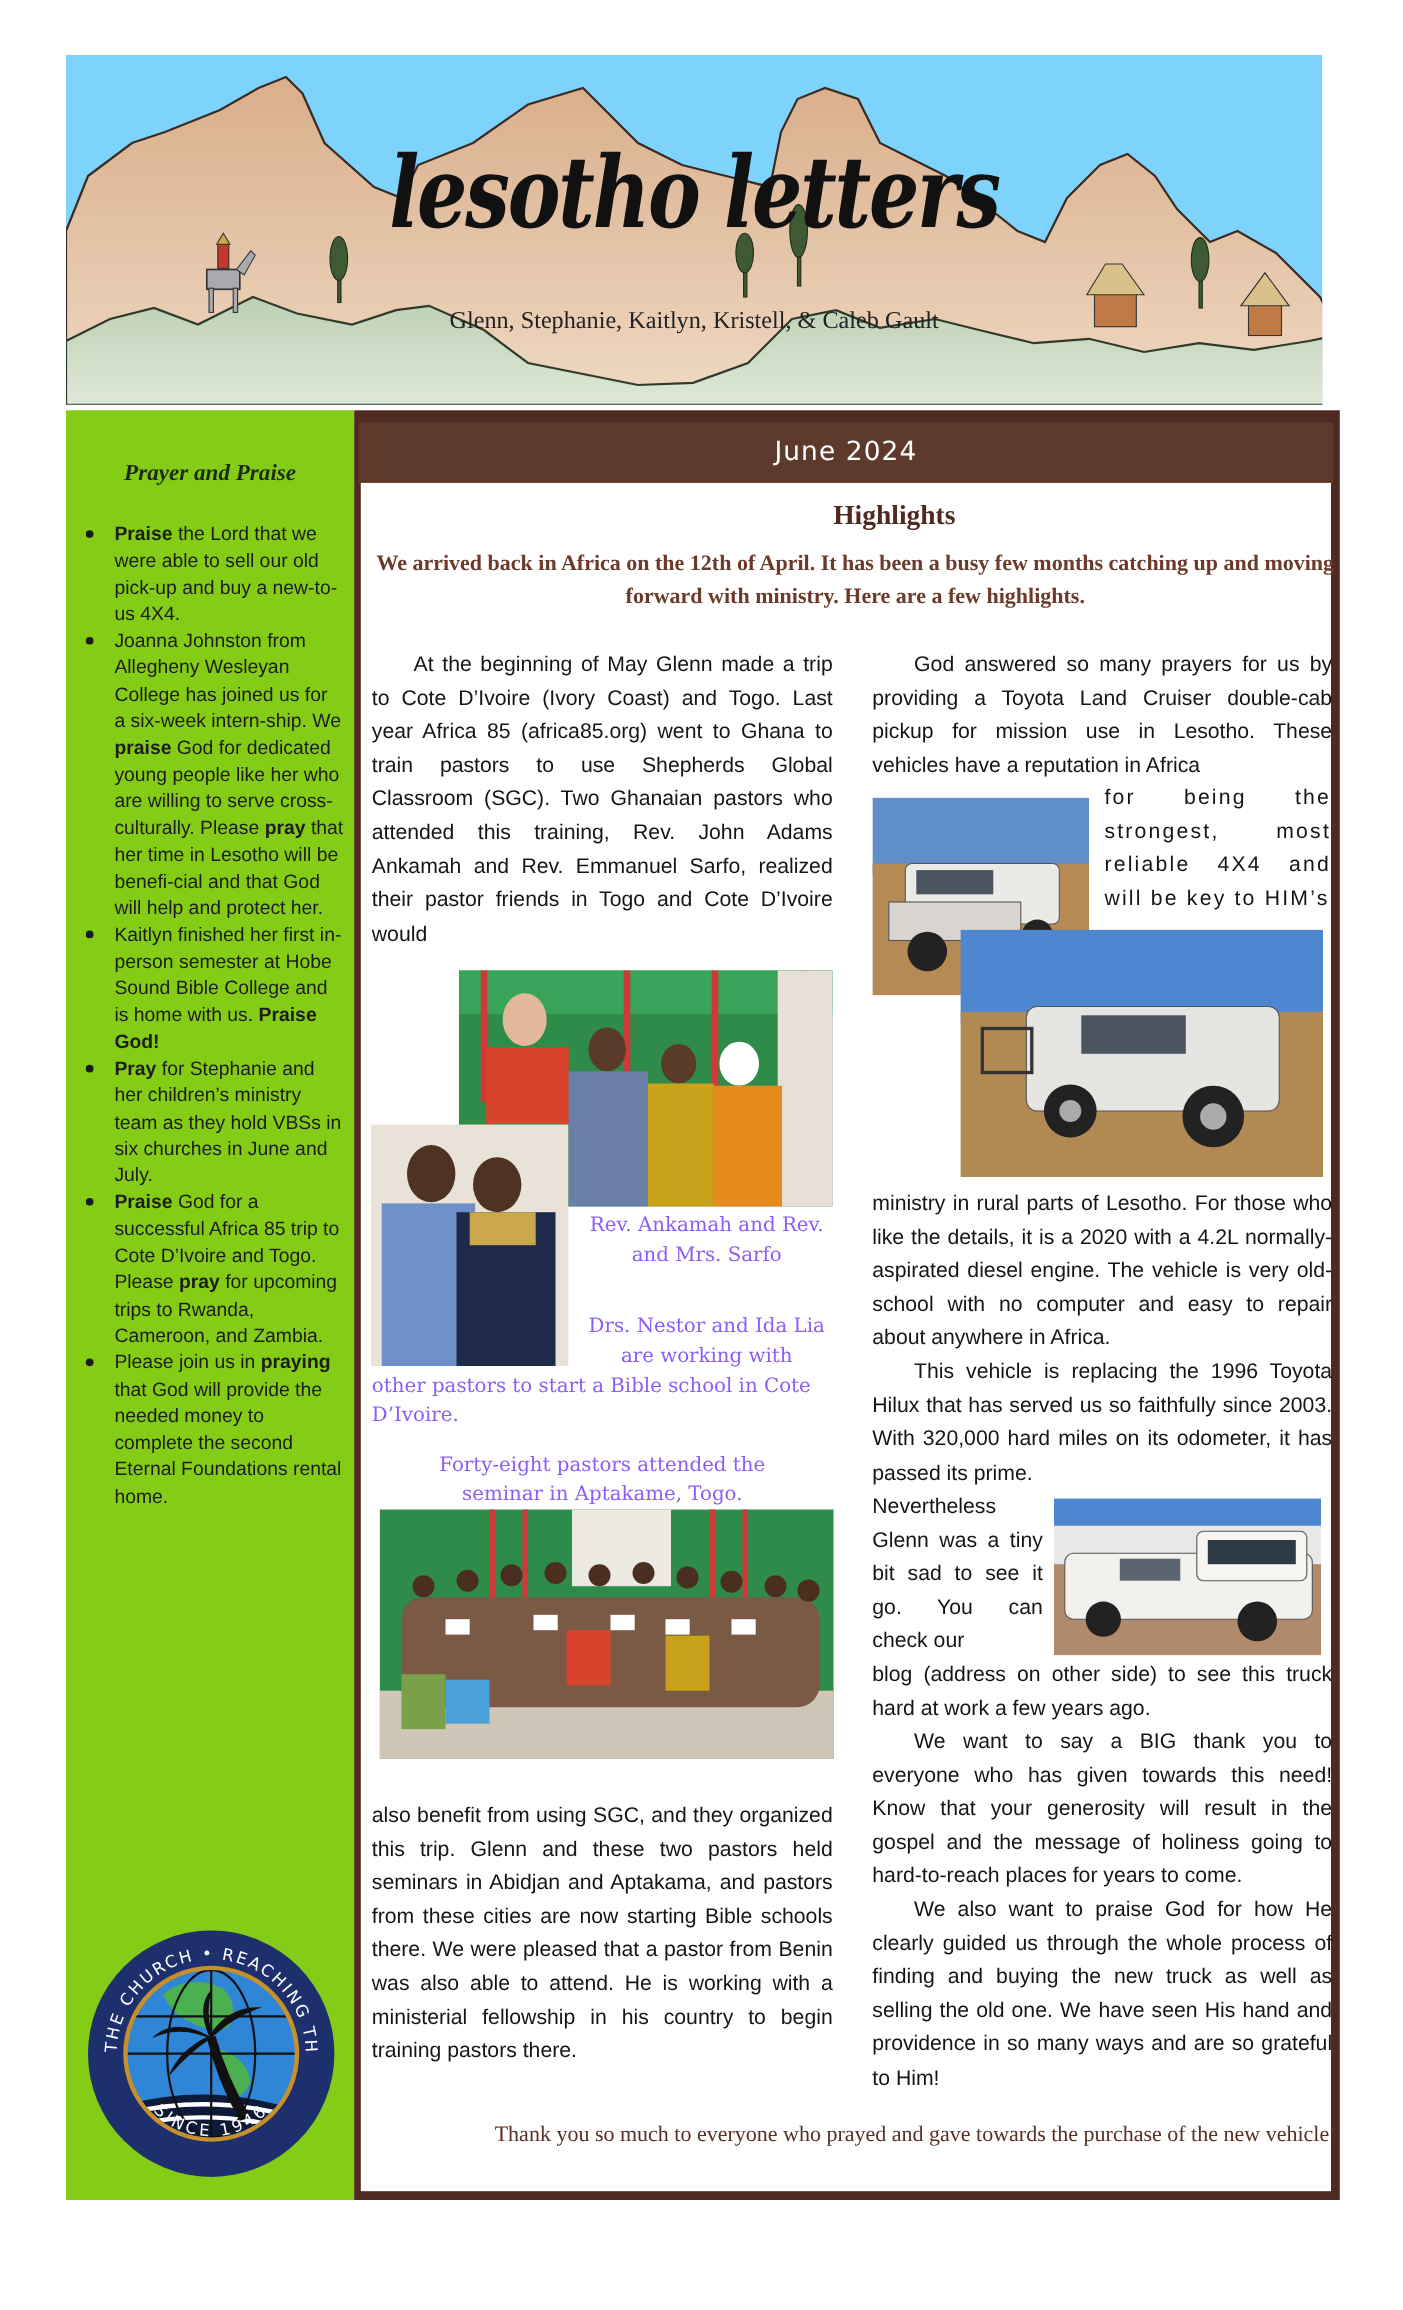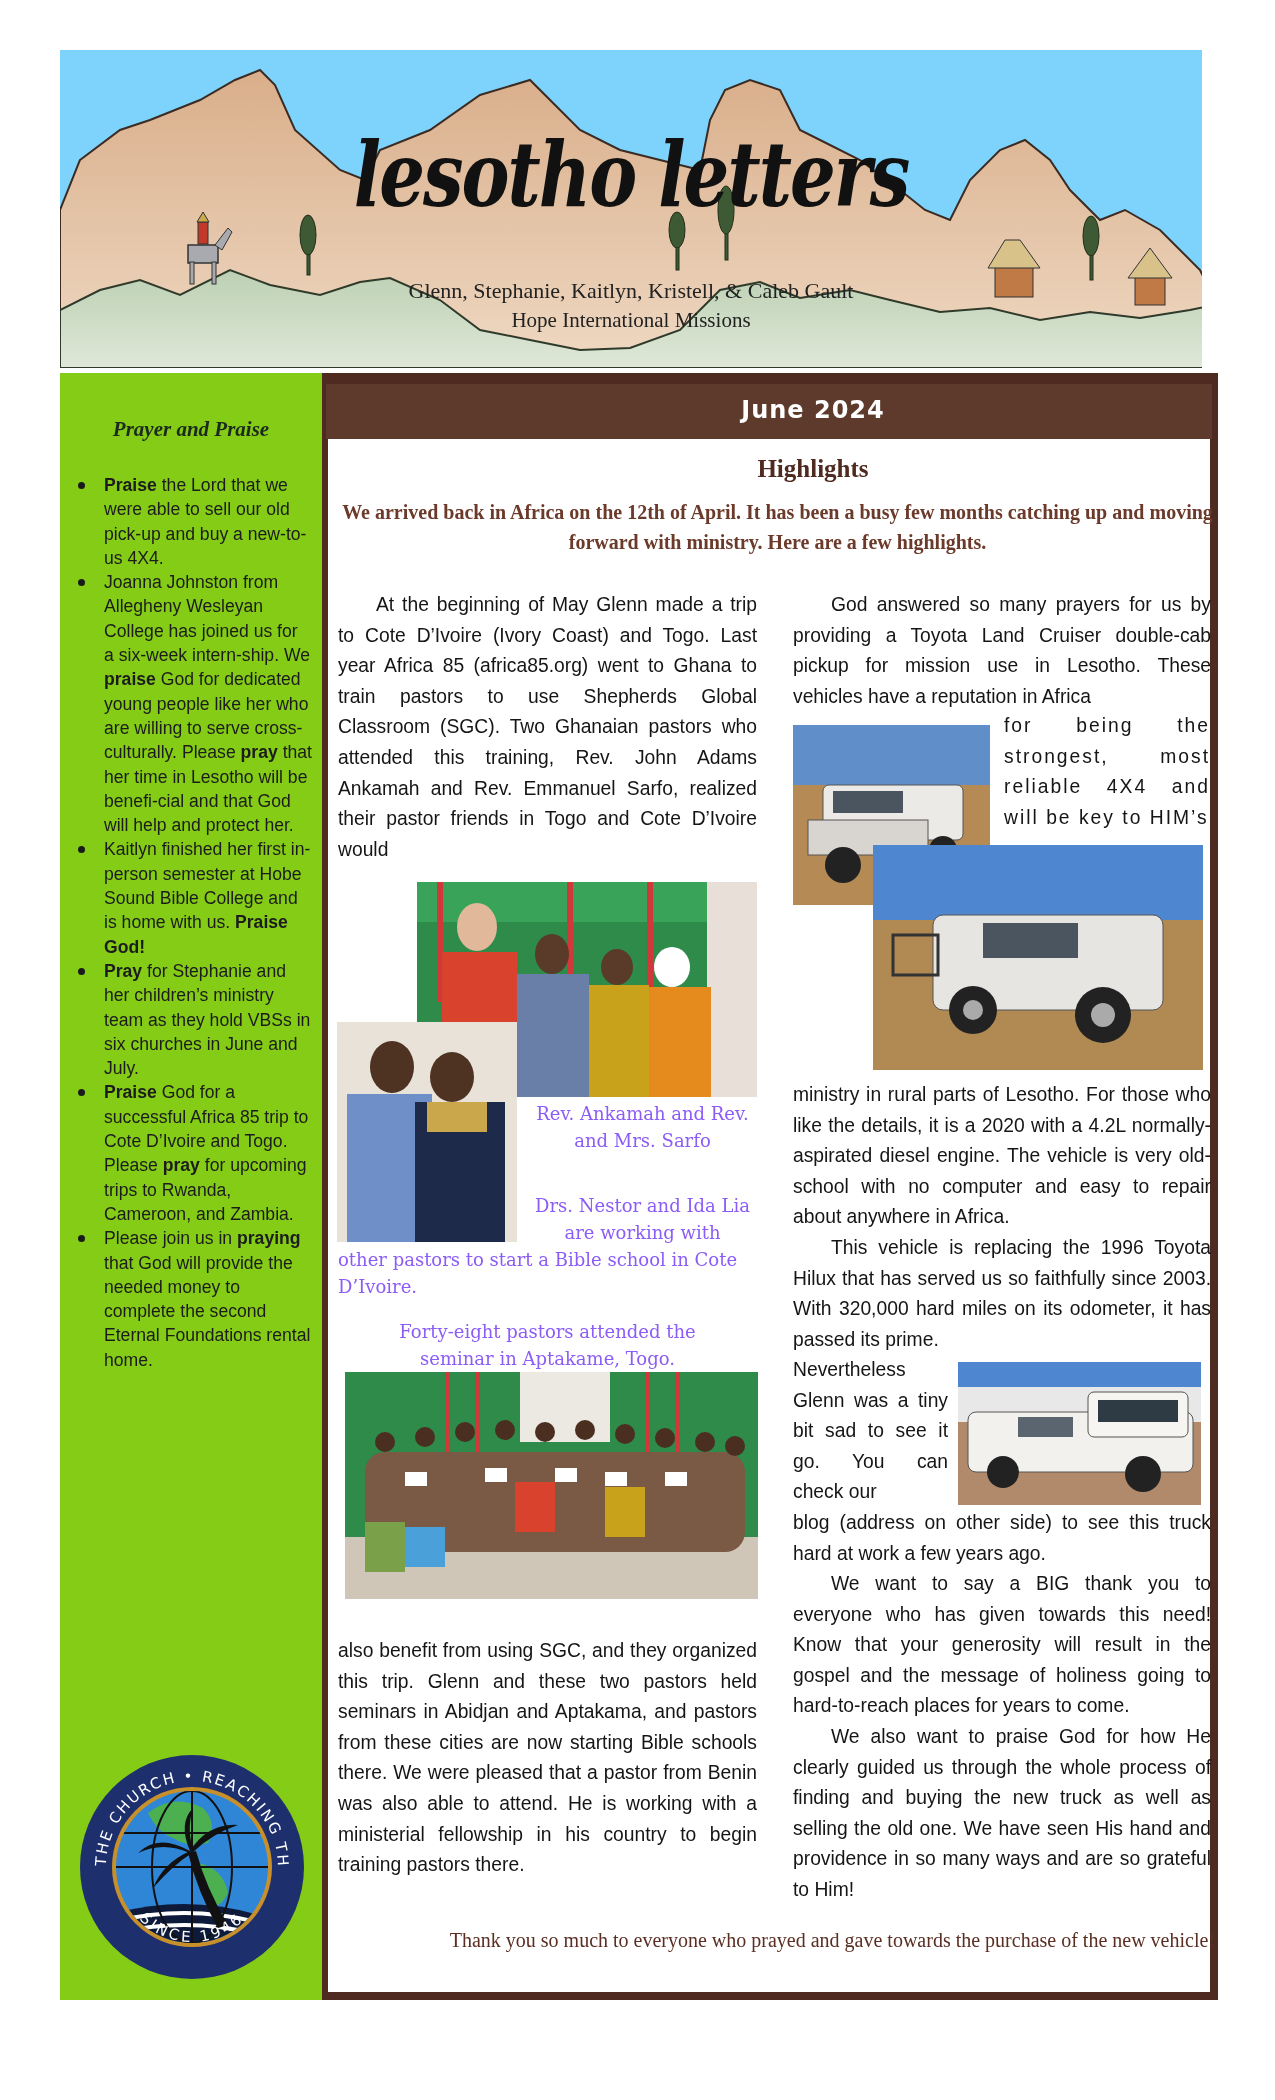--- a/index.html
+++ b/index.html
@@ -16,21 +16,21 @@
   .side-title{position:absolute;left:0;width:100%;top:44px;text-align:center;font-family:"Liberation Serif",serif;font-style:italic;font-weight:bold;font-size:21px;color:#1c2a1c;}
   .side-list{position:absolute;left:12px;top:100px;width:240px;margin:0;padding:0;list-style:none;font-family:"Liberation Sans",sans-serif;font-size:17.6px;line-height:24.3px;color:#1c1c1c;}
   .side-list li{position:relative;padding-left:32px;margin-bottom:0;}
   .side-list li::before{content:"";position:absolute;left:6px;top:9px;width:7px;height:7px;border-radius:50%;background:#1a1a1a;}
   .side-list b{font-weight:bold;}
   #logo{left:78px;top:1753px;width:228px;height:228px;}
   
   #frame{left:322px;top:373px;width:896px;height:1627px;background:#4f2a20;}
   #frame-inner{position:absolute;left:6px;top:66px;width:882px;height:1553px;background:#fff;}
   #month-band{position:absolute;left:4px;top:11px;width:886px;height:55px;background:#5e3a2c;}
-  .month{position:absolute;left:0;width:100%;top:12px;text-align:center;font-family:"DejaVu Sans",sans-serif;font-weight:bold;font-size:24px;letter-spacing:1px;color:#fff;padding-left:44px;}
+  .month{position:absolute;left:0;width:100%;top:12px;text-align:center;font-family:"DejaVu Sans",sans-serif;font-weight:normal;font-size:24px;letter-spacing:1px;color:#fff;}
   .hl-title{position:absolute;left:0;width:100%;top:455px;text-align:center;font-family:"Liberation Serif",serif;font-weight:bold;font-size:25px;color:#4f2a20;}
   .hl-intro{position:absolute;left:340px;width:875px;top:497px;text-align:center;font-family:"Liberation Serif",serif;font-weight:bold;font-size:20px;line-height:30px;color:#6b3a2a;}
   .body-text{font-family:"Liberation Sans",sans-serif;font-size:19.3px;line-height:30.6px;color:#151515;text-align:justify;}
   .caption{font-family:"DejaVu Serif",serif;font-size:18px;line-height:27px;color:#8b5cf6;}
   .photo{position:absolute;overflow:hidden;}
   .photo svg{display:block;}
   .closing{position:absolute;left:340px;width:875px;top:1926px;text-align:right;font-family:"Liberation Serif",serif;font-size:20px;line-height:28px;color:#5a2e22;}
 </style>
 </head>
 <body>
@@ -80,21 +80,20 @@
         <rect x="935" y="215" width="38" height="32" fill="#c07a45" stroke="#333"></rect>
         <polygon points="928,218 980,218 960,190 945,190" fill="#d8c28a" stroke="#333"></polygon>
       </g>
     <g>
         <rect x="1075" y="225" width="30" height="30" fill="#c07a45" stroke="#333"></rect>
         <polygon points="1068,228 1112,228 1090,198" fill="#d8c28a" stroke="#333"></polygon>
       </g>
   </svg>
   <div class="banner-title">lesotho letters</div>
   <div class="banner-names">Glenn, Stephanie, Kaitlyn, Kristell, &amp; Caleb Gault</div>
-  <div class="banner-org">Hope International Missions</div>
 </div>
 
 <div id="sidebar" class="abs">
   <div class="side-title">Prayer and Praise</div>
   <ul class="side-list">
     <li><b>Praise</b><span> the Lord that we were able to sell our old pick-up and buy a new-to-us 4X4.</span></li>
     <li><span>Joanna Johnston from Allegheny Wesleyan College has joined us for a six-week intern-ship. We </span><b>praise</b><span> God for dedicated young people like her who are willing to serve cross-culturally. Please </span><b>pray</b><span> that her time in Lesotho will be benefi-cial and that God will help and protect her.</span></li>
     <li><span>Kaitlyn finished her first in-person semester at Hobe Sound Bible College and is home with us. </span><b>Praise God!</b></li>
     <li><b>Pray</b><span> for Stephanie and her children’s ministry team as they hold VBSs in six churches in June and July.</span></li>
     <li><b>Praise</b><span> God for a successful Africa 85 trip to Cote D’Ivoire and Togo. Please </span><b>pray</b><span> for upcoming trips to Rwanda, Cameroon, and Zambia.</span></li>

